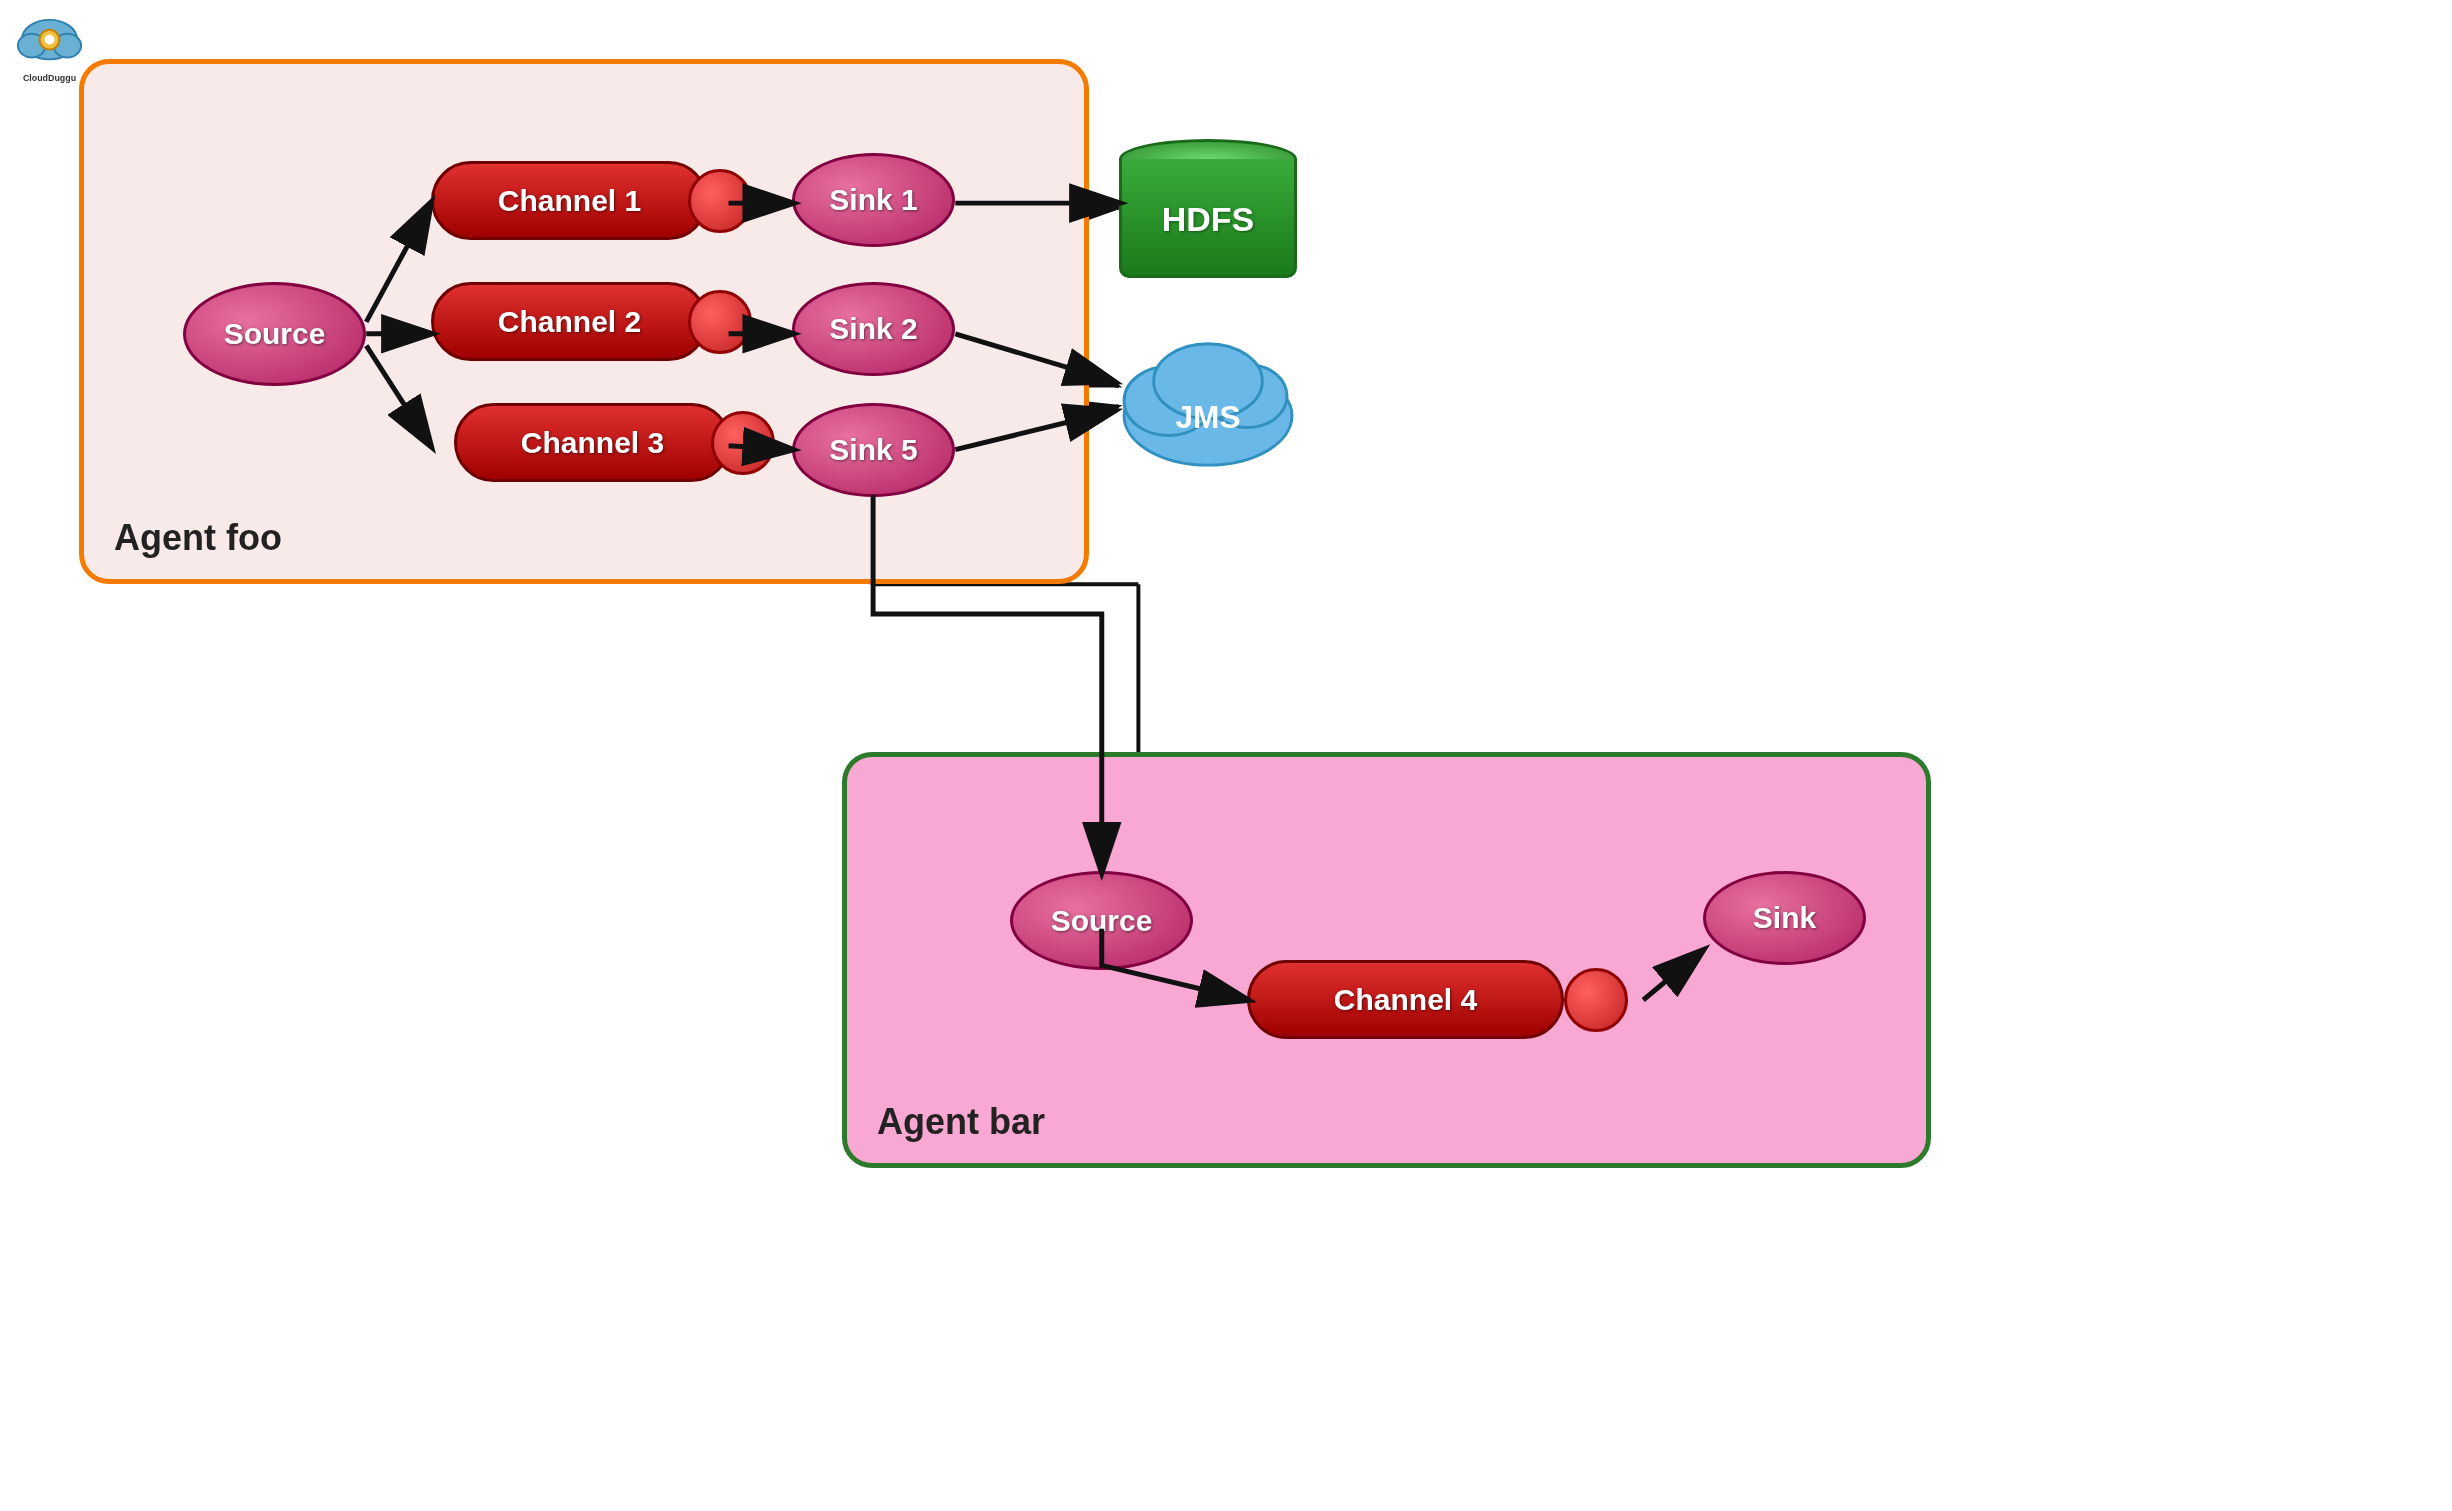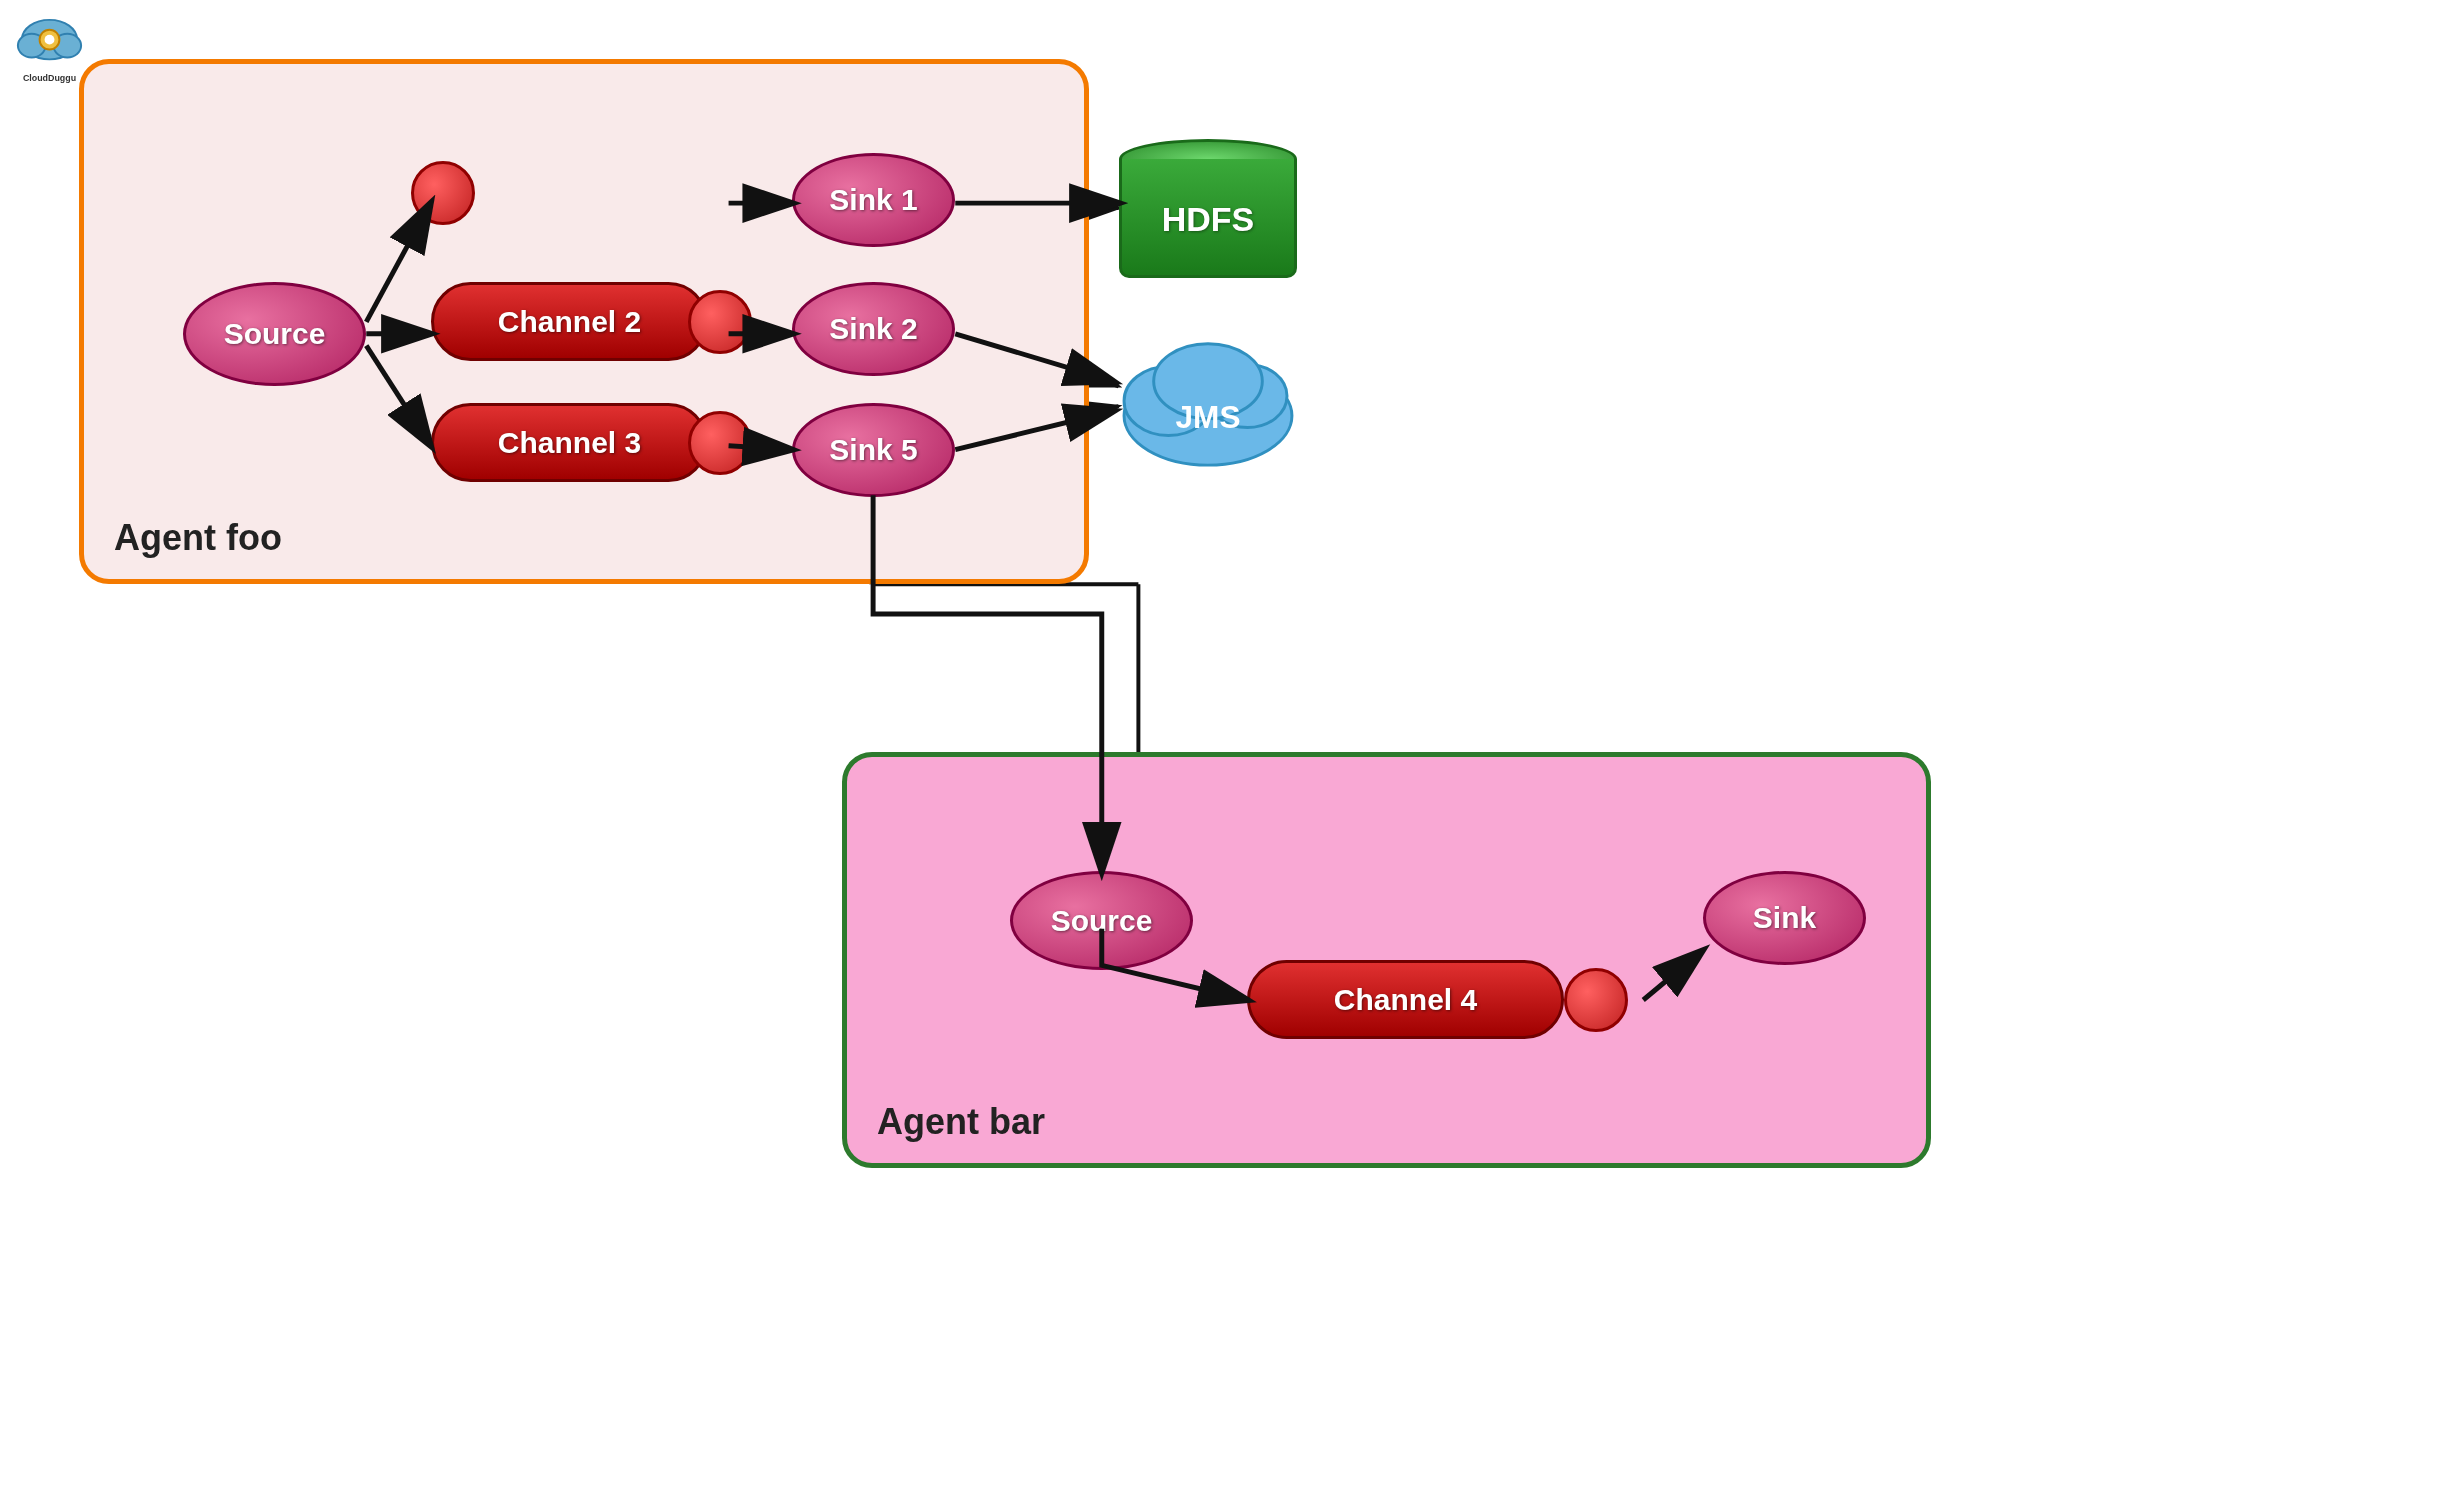--- a/index.html
+++ b/index.html
@@ -228,31 +228,34 @@
 
 <div class="agent-bar">
   <div class="agent-bar-label">Agent bar</div>
 </div>
 
 <div class="ellipse ellipse-pink" style="left:183px; top:282px; width:183px; height:104px;">
   <span>Source</span>
 </div>
 
 <div class="channel" style="left:431px; top:161px;">
+  <div class="channel-body" style="width:277px;">
+    <span class="channel-label">Channel 1</span>
+  </div>
   <div class="channel-knob"></div>
 </div>
 
 <div class="channel" style="left:431px; top:282px;">
   <div class="channel-body" style="width:277px;">
     <span class="channel-label">Channel 2</span>
   </div>
   <div class="channel-knob"></div>
 </div>
 
-<div class="channel" style="left:431px; top:403px;">
+<div class="channel" style="left:454px; top:403px;">
   <div class="channel-body" style="width:277px;">
     <span class="channel-label">Channel 3</span>
   </div>
   <div class="channel-knob"></div>
 </div>
 
 <div class="ellipse ellipse-pink" style="left:792px; top:153px; width:163px; height:94px;">
   <span>Sink 1</span>
 </div>
 

